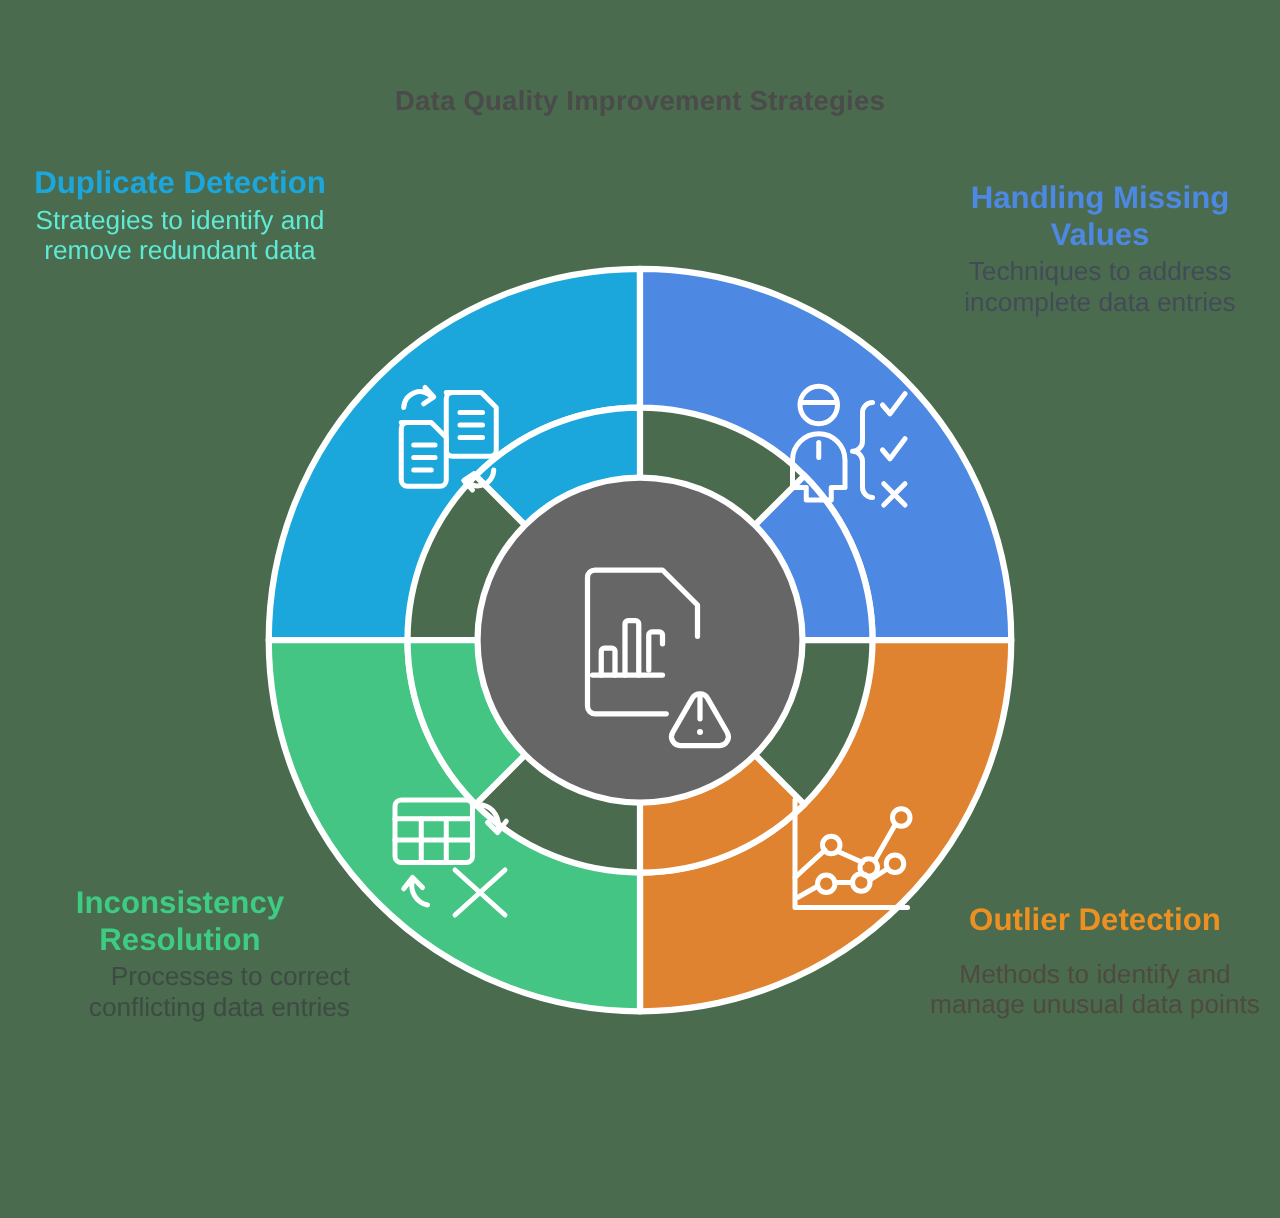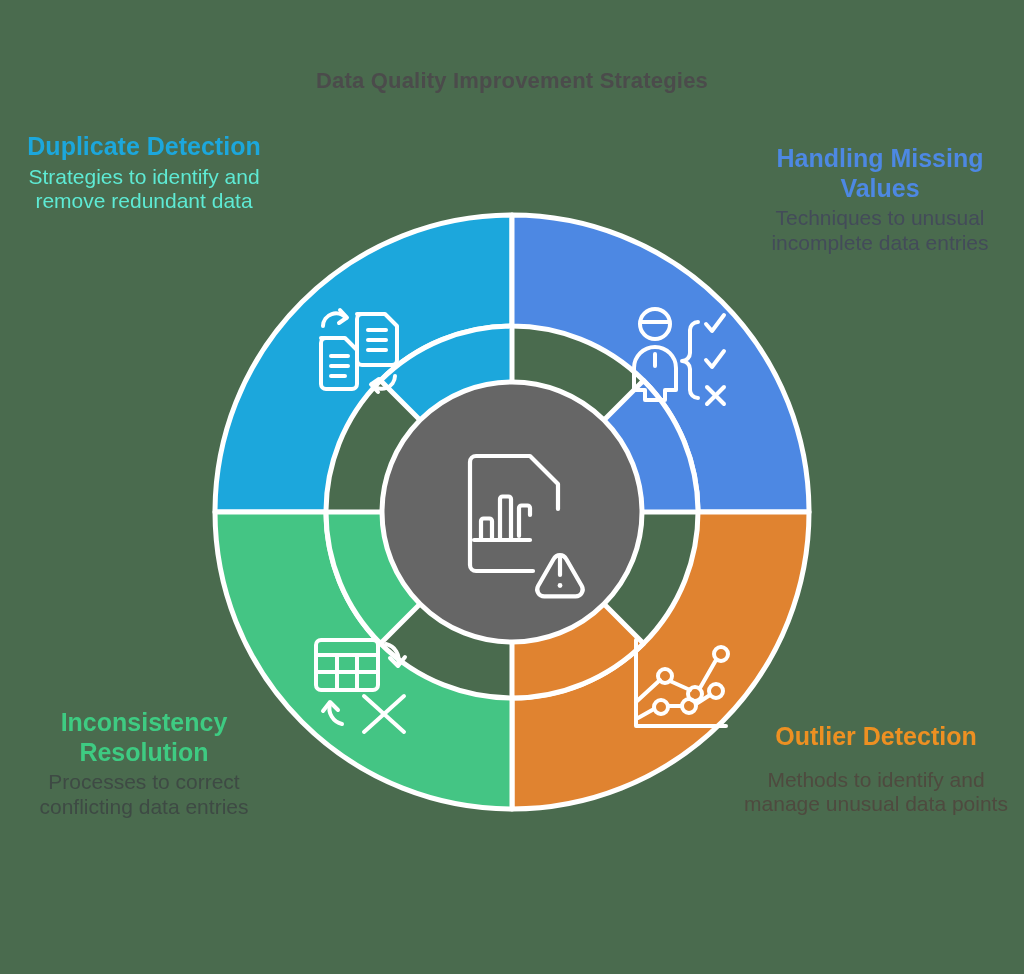--- a/index.html
+++ b/index.html
@@ -53,21 +53,21 @@
     line-height: 1.18;
     margin: 0;
   }
 
   #label-duplicate        { left: 8px;  top: 132px; width: 272px; }
   #label-missing          { left: 744px; top: 144px; width: 272px; }
   #label-inconsistency    { left: 8px;  top: 708px; width: 272px; }
   #label-outlier          { left: 740px; top: 722px; width: 272px; }
 
   #label-outlier .label-desc { color: #4e4a3f; margin-top: 16px; }
-  #label-inconsistency .label-desc { color: #3e4a44; }
+  #label-inconsistency .label-desc { color: #3e4a44; text-align: right; }
   #label-duplicate .label-desc { color: #3f4b51; }
   #label-missing .label-desc { color: #434b59; }
 
   
   #wheel {
     position: absolute;
     left: 200px;
     top: 200px;
     width: 624px;
     height: 624px;
@@ -81,21 +81,21 @@
 
   <div class="title" style="color: rgb(75, 75, 75);">Data Quality Improvement Strategies</div>
 
   <div class="label-block" id="label-duplicate">
     <div class="label-heading" style="color:#1ca7dc">Duplicate Detection</div>
     <div class="label-desc" style="color: #5eead4;">Strategies to identify and remove redundant data</div>
   </div>
 
   <div class="label-block" id="label-missing">
     <div class="label-heading" style="color:#4d88e3">Handling Missing Values</div>
-    <div class="label-desc" style="color: rgb(67, 75, 89);">Techniques to unusual incomplete data entries</div>
+    <div class="label-desc" style="color: rgb(67, 75, 89);">Techniques to address incomplete data entries</div>
   </div>
 
   <div class="label-block" id="label-inconsistency">
     <div class="label-heading" style="color:#3ecb82">Inconsistency Resolution</div>
     <div class="label-desc" style="color: rgb(62, 74, 68);">Processes to correct conflicting data entries</div>
   </div>
 
   <div class="label-block" id="label-outlier">
     <div class="label-heading" style="color:#ed9022">Outlier Detection</div>
     <div class="label-desc" style="color: rgb(78, 74, 63);">Methods to identify and manage unusual data points</div>

